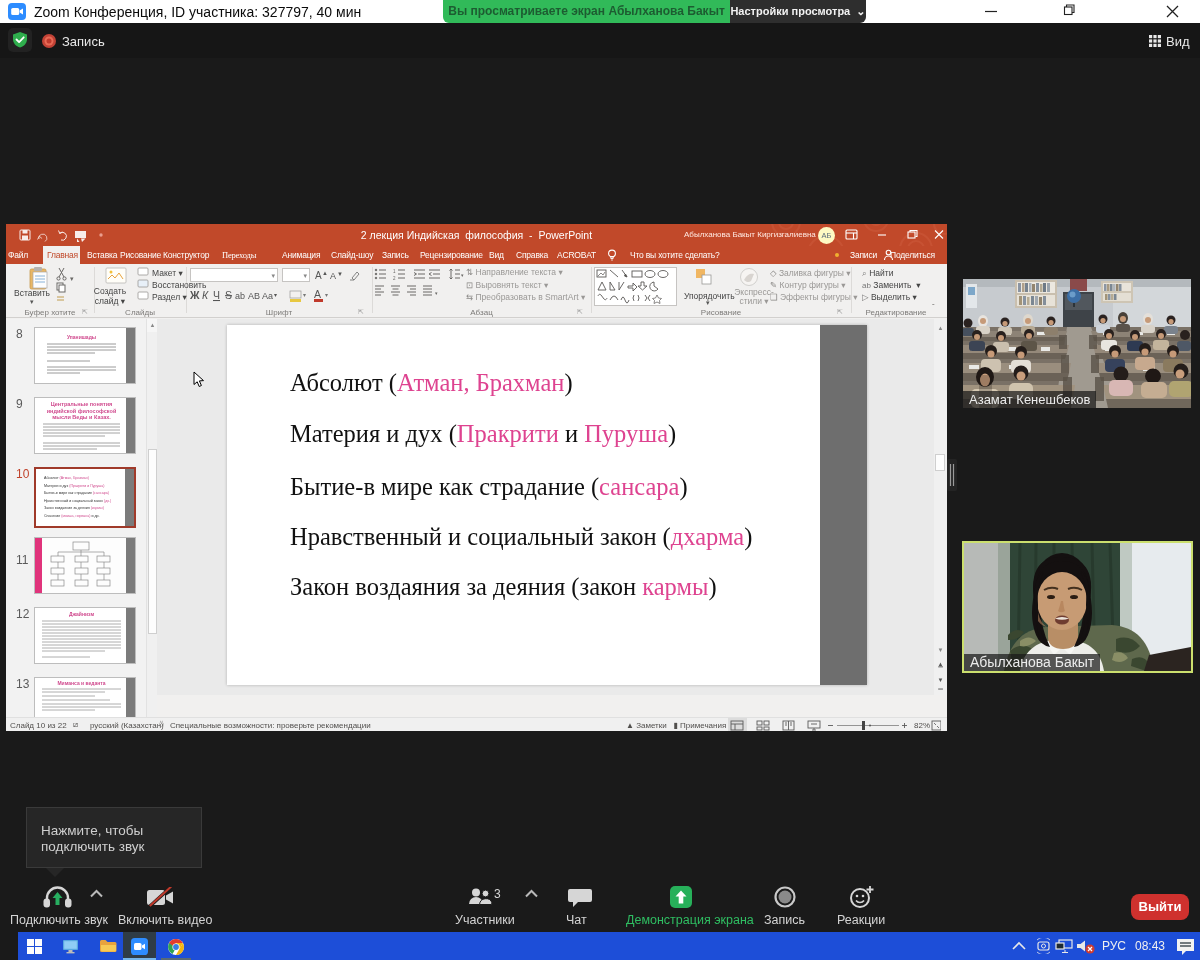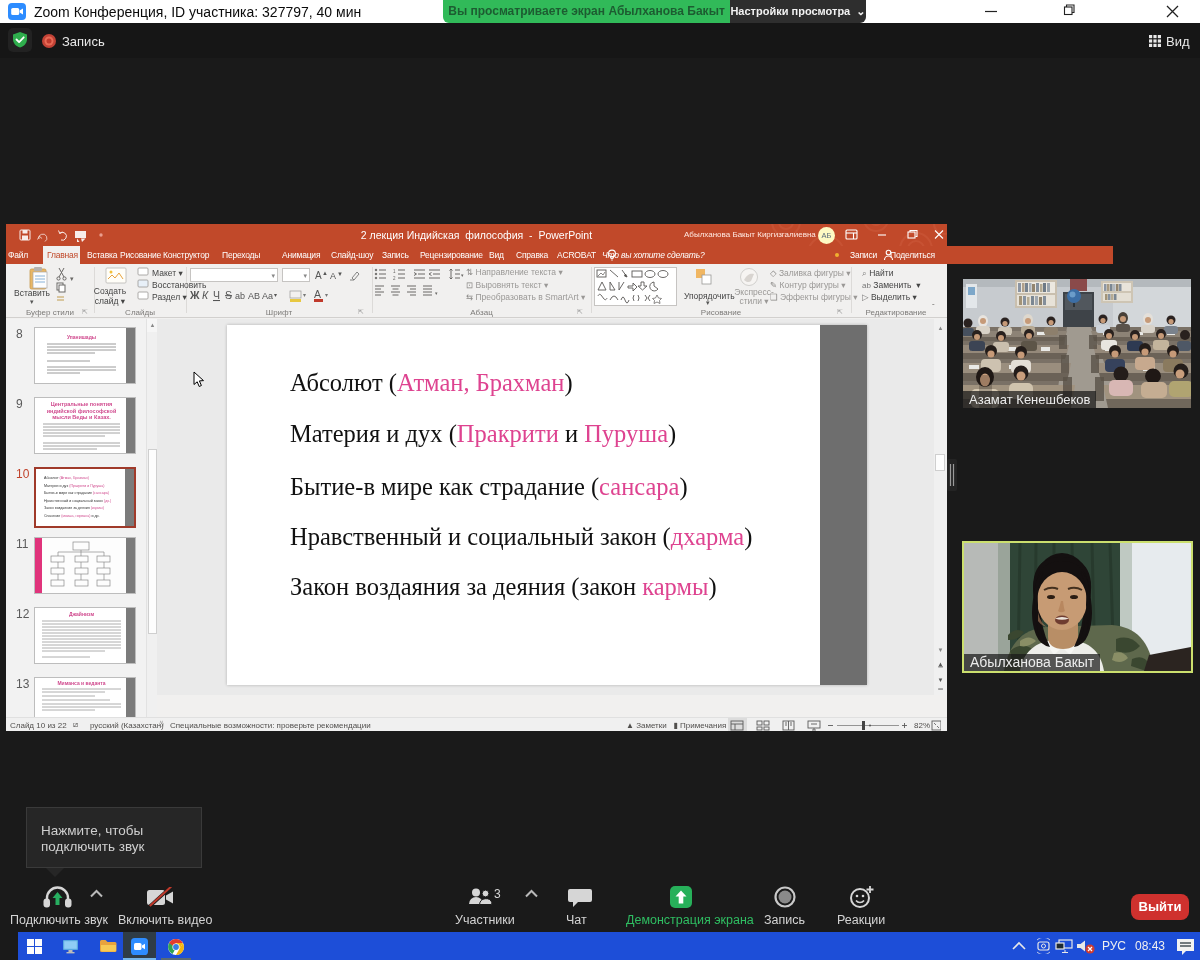--- a/index.html
+++ b/index.html
@@ -17,21 +17,21 @@
 
 
 #bar2 { left:0; top:23px; width:1200px; height:35px; background:#161616; }
 
 
 #taskbar { left:18px; top:932px; width:1200px; height:28px; background:#1d4ed8; }
 
 
 #ppt { left:6px; top:224px; width:941px; height:507px; background:#f1f0ef; }
 #ppt-title { left:0; top:0; width:941px; height:22px; background:#c1492a; overflow:hidden; }
-#ppt-tabs { left:0; top:22px; width:1107px; height:18px; background:#c1492a; }
+#ppt-tabs { left:0; top:22px; width:941px; height:18px; background:#c1492a; }
 #ppt-ribbon { left:0; top:40px; width:941px; height:54px; background:#f1f0ef; border-bottom:1px solid #d2d0ce; }
 #ppt-body { left:0; top:95px; width:941px; height:376px; background:#eaeaea; }
 #thumbpanel { left:0; top:95px; width:140px; height:398px; background:#f2f2f2; overflow:hidden; }
 #thumbscroll { left:140px; top:95px; width:11px; height:398px; background:#f0f0f0; border-left:1px solid #e2e2e2; }
 #canvas { left:151px; top:95px; width:777px; height:376px; background:#eaeaea; overflow:hidden; }
 #rightscroll { left:928px; top:95px; width:13px; height:376px; background:#f0f0f0; }
 #notesbar { left:151px; top:471px; width:790px; height:22px; background:#fbfbfb; border-top:1px solid #d8d8d8; font-size:12px; color:#6e6e6e; line-height:22px; padding-left:10px; }
 #statusbar { left:0; top:493px; width:941px; height:14px; background:#f0f0f0; border-top:1px solid #e0e0e0; font-size:8px; color:#514f4d; }
 
 .tab { position:absolute; top:0; height:18px; line-height:19px; color:#fff; font-size:8.5px; letter-spacing:-0.2px; white-space:nowrap; }
@@ -150,48 +150,48 @@
         </g>
       </svg>
     </div>
     <div class="abs" id="ppt-tabs">
       <div class="abs" style="left:37px; top:0; width:37px; height:18px; background:#f1f0ef;"></div>
       <div class="tab" style="left:2px;">Файл</div>
       <div class="tab" style="left:41px; color:#c1492a;">Главная</div>
       <div class="tab" style="left:81px;">Вставка</div>
       <div class="tab" style="left:114px;">Рисование</div>
       <div class="tab" style="left:157px;">Конструктор</div>
-      <div class="tab" style="left:216px;">Переходы</div>
+      <div class="tab" style="left:216px;font-family:Liberation Serif, serif;">Переходы</div>
       <div class="tab" style="left:276px;">Анимация</div>
       <div class="tab" style="left:325px;">Слайд-шоу</div>
       <div class="tab" style="left:376px;">Запись</div>
       <div class="tab" style="left:414px;">Рецензирование</div>
       <div class="tab" style="left:483px;">Вид</div>
       <div class="tab" style="left:510px;">Справка</div>
       <div class="tab" style="left:551px;">ACROBAT</div>
       <svg class="abs" style="left:600px; top:3px;" width="12" height="13" viewBox="0 0 12 13">
         <circle cx="6" cy="4.5" r="3.4" fill="none" stroke="#fff" stroke-width="1.1"></circle>
         <path d="M4.8 7.5 h2.4 v2 h-2.4 Z M5.2 11 h1.6" stroke="#fff" stroke-width="0.9" fill="none"></path>
       </svg>
-      <div class="tab" style="left:596px;font-style:italic;">Что вы хотите сделать?</div>
+      <div class="tab" style="left:624px;">Что вы хотите сделать?</div>
       <div class="abs" style="left:829px; top:7px; width:4px; height:4px; border-radius:50%; background:#f0b030;"></div>
       <div class="tab" style="left:844px;">Записи</div>
       <svg class="abs" style="left:877px; top:3px;" width="11" height="12" viewBox="0 0 11 12">
         <circle cx="5.5" cy="3.5" r="2.3" fill="none" stroke="#fff" stroke-width="1.1"></circle>
         <path d="M1.5 11 a4 4 0 0 1 8 0" fill="none" stroke="#fff" stroke-width="1.1"></path>
       </svg>
       <div class="tab" style="left:884px;">Поделиться</div>
     </div>
     <div class="abs" id="ppt-ribbon">
       <div class="ribsep" style="left:88px;"></div>
       <div class="ribsep" style="left:180px;"></div>
       <div class="ribsep" style="left:366px;"></div>
       <div class="ribsep" style="left:585px;"></div>
       <div class="ribsep" style="left:845px;"></div>
-      <div class="ribgroup-label" style="left:0px; width:88px;">Буфер стили</div>
+      <div class="ribgroup-label" style="left:0px; width:88px;">Буфер хотите</div>
       <div class="abs" style="left:76px; top:44px; font-size:7px; color:#999;">⇱</div>
       <div class="ribgroup-label" style="left:88px; width:92px;">Слайды</div>
       <div class="ribgroup-label" style="left:180px; width:186px;">Шрифт</div>
       <div class="abs" style="left:352px; top:44px; font-size:7px; color:#999;">⇱</div>
       <div class="ribgroup-label" style="left:366px; width:219px;">Абзац</div>
       <div class="abs" style="left:571px; top:44px; font-size:7px; color:#999;">⇱</div>
       <div class="ribgroup-label" style="left:585px; width:260px;">Рисование</div>
       <div class="abs" style="left:831px; top:44px; font-size:7px; color:#999;">⇱</div>
       <div class="ribgroup-label" style="left:845px; width:90px;">Редактирование</div>
 
@@ -427,21 +427,21 @@
             <text x="8" y="10" fill="#333">Абсолют <tspan fill="#d04a8e">(Атман, Брахман)</tspan></text>
             <text x="8" y="17.5" fill="#333">Материя и дух <tspan fill="#d04a8e">(Пракрити и Пуруша)</tspan></text>
             <text x="8" y="25" fill="#333">Бытие-в мире как страдание <tspan fill="#d04a8e">(сансара)</tspan></text>
             <text x="8" y="32.5" fill="#333">Нравственный и социальный закон <tspan fill="#d04a8e">(дх.)</tspan></text>
             <text x="8" y="40" fill="#333">Закон воздаяния за деяния <tspan fill="#d04a8e">(кармы)</tspan></text>
             <text x="8" y="47.5" fill="#333">Спасение <tspan fill="#d04a8e">(мокша, нирвана)</tspan> и др.</text>
           </g>
         </svg>
         <div class="band" style="height:61px;"></div>
       </div>
-      <div class="tnum" style="top:218px;">11</div>
+      <div class="tnum" style="top:234px;">11</div>
       <div class="thumb" style="top:218px; background:#fdfdfd;">
         <div style="position:absolute; left:0; top:0; width:7px; height:57px; background:#e0337b;"></div>
         <svg width="93" height="57" viewBox="0 0 93 57">
           <g fill="none" stroke="#8a8a8a" stroke-width="0.7">
             <rect x="38" y="4" width="16" height="8"></rect>
             <rect x="16" y="18" width="13" height="6"></rect>
               <rect x="40" y="18" width="13" height="6"></rect>
               <rect x="62" y="18" width="13" height="6"></rect>
             <rect x="16" y="30" width="13" height="6"></rect>
               <rect x="40" y="30" width="13" height="6"></rect>

